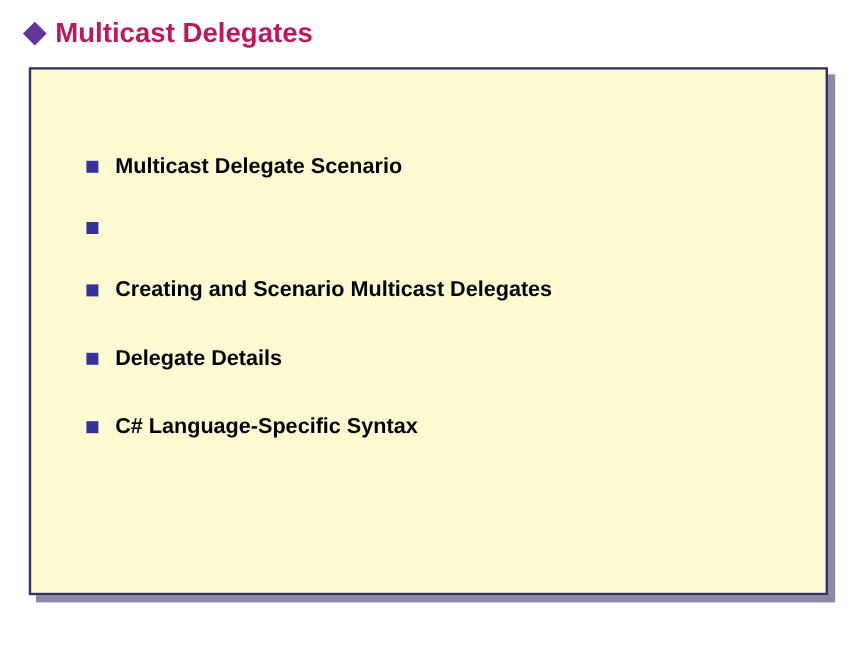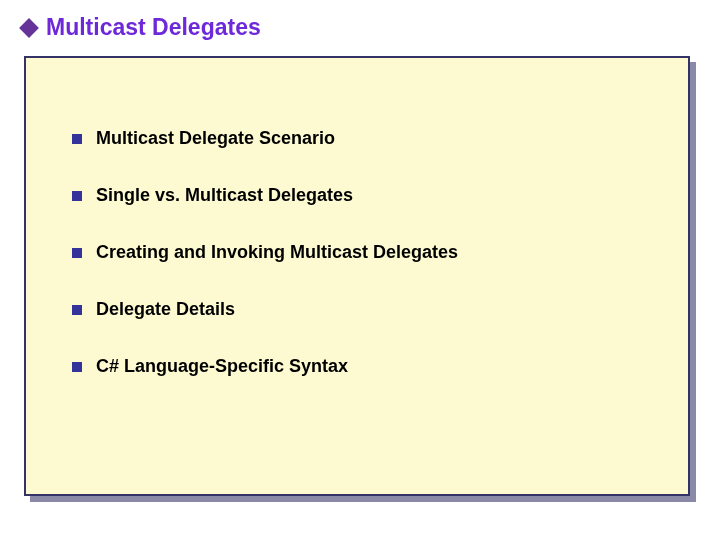--- a/index.html
+++ b/index.html
@@ -27,21 +27,21 @@
     width: 14px;
     height: 14px;
     background: #663399;
     transform: rotate(45deg);
     margin-right: 10px;
     flex: 0 0 auto;
   }
   .title-text {
     font-size: 23px;
     font-weight: bold;
-    color: #6d28d9;
+    color: #be185d;
     letter-spacing: 0px;
   }
   .panel-shadow {
     position: absolute;
     top: 62px;
     left: 30px;
     width: 666px;
     height: 440px;
     background: #8a8aa8;
   }
@@ -92,26 +92,25 @@
   <div class="panel">
     <div class="bullets">
 
       <div class="bullet-row">
         <div class="square"></div>
         <div class="bullet-text">Multicast Delegate Scenario</div>
       </div>
 
       <div class="bullet-row">
         <div class="square"></div>
-        <div class="bullet-text">Single vs. Multicast Delegates</div>
       </div>
 
       <div class="bullet-row">
         <div class="square"></div>
-        <div class="bullet-text">Creating and Invoking Multicast Delegates</div>
+        <div class="bullet-text">Creating and Scenario Multicast Delegates</div>
       </div>
 
       <div class="bullet-row">
         <div class="square"></div>
         <div class="bullet-text">Delegate Details</div>
       </div>
 
       <div class="bullet-row">
         <div class="square"></div>
         <div class="bullet-text">C# Language-Specific Syntax</div>

